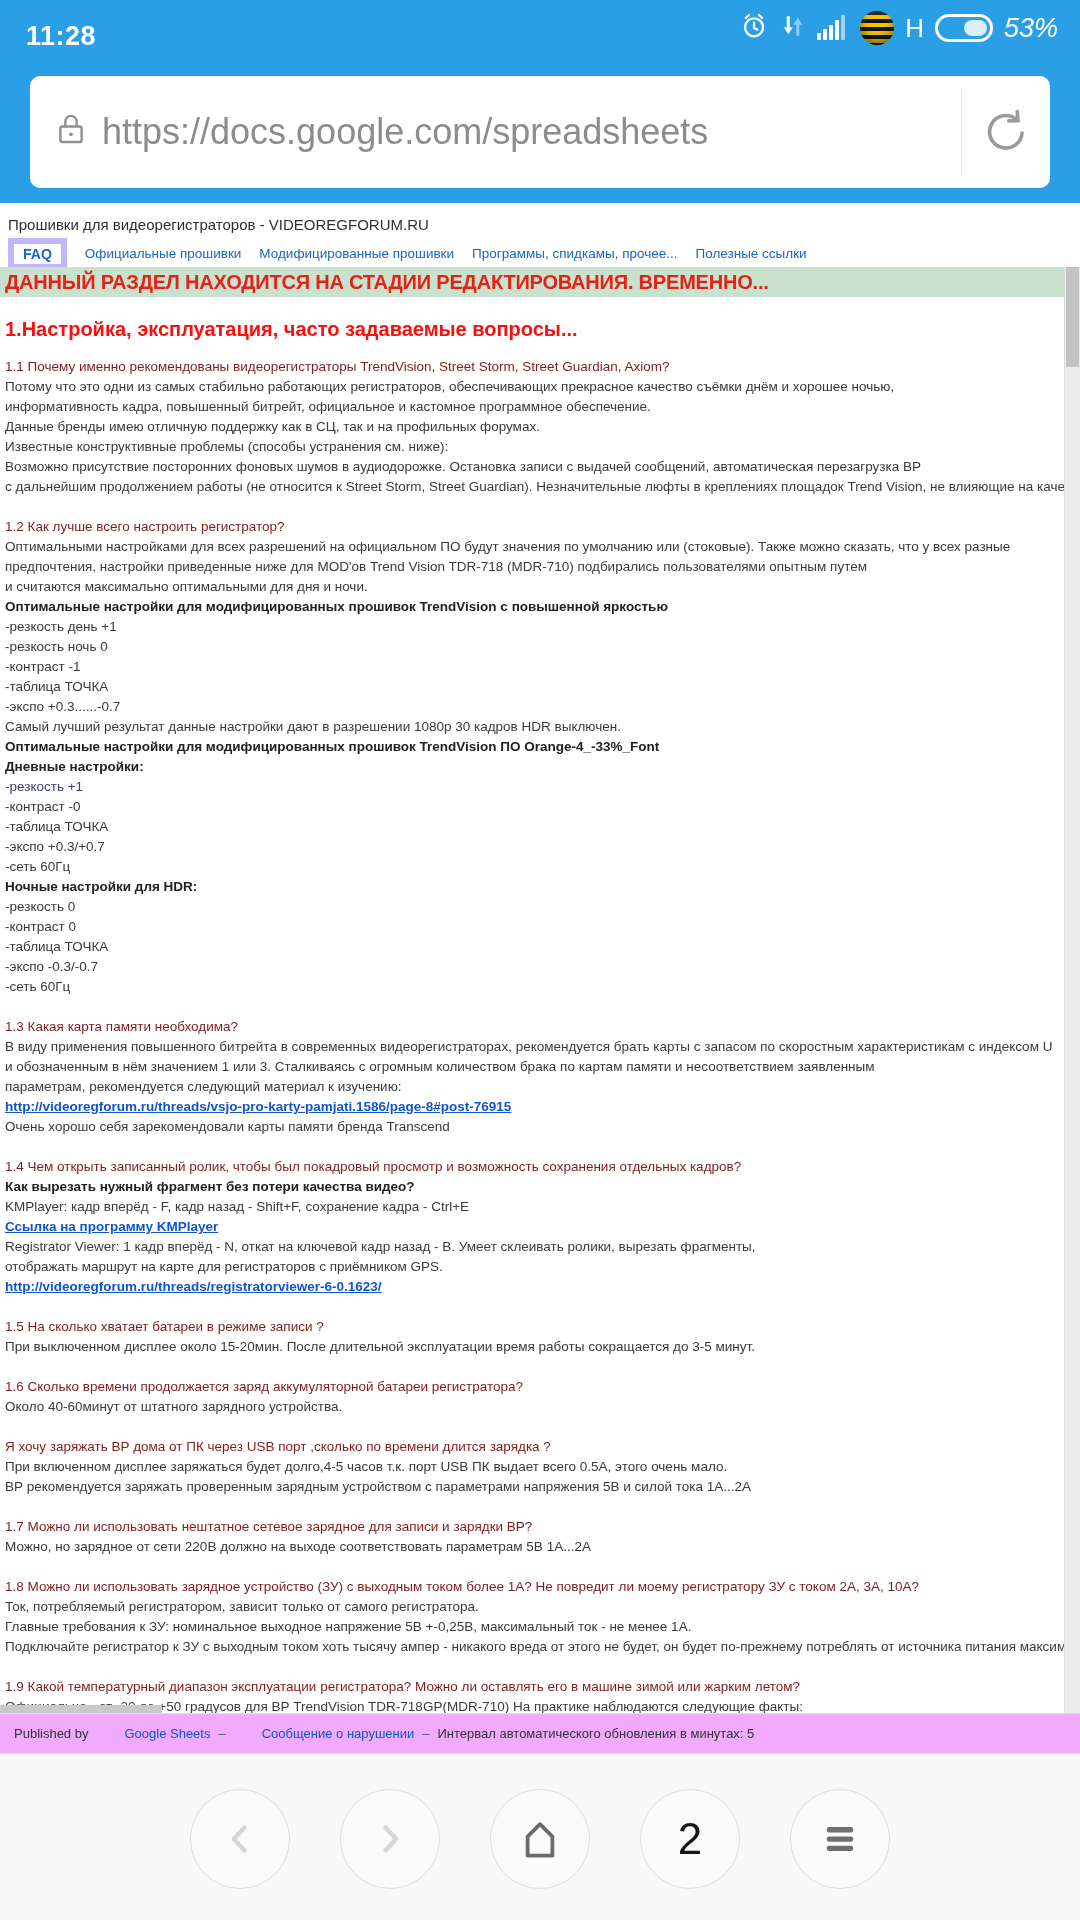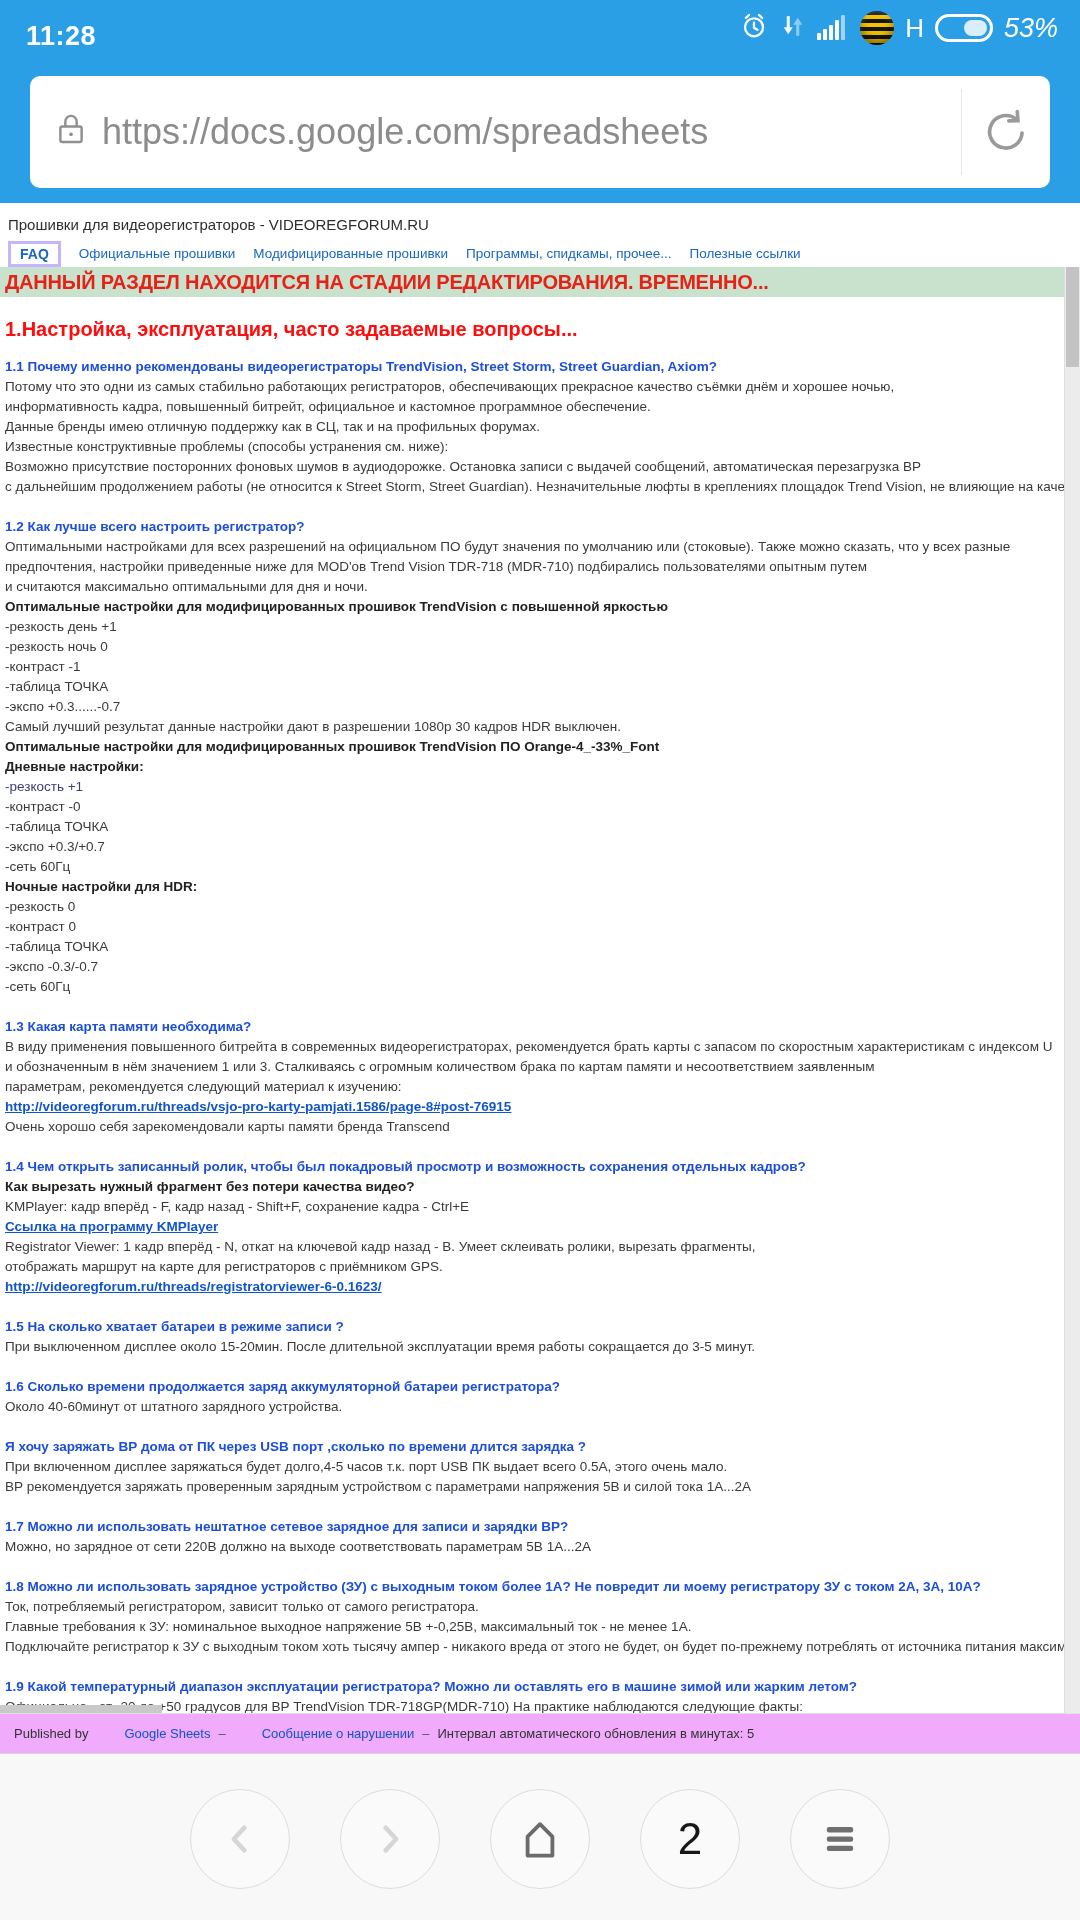--- a/index.html
+++ b/index.html
@@ -23,30 +23,30 @@
   .urlbox { height:112px; background:#fff; border-radius:10px; display:flex; align-items:center; padding-left:24px; }
   .url-text { font-size:36px; color:#8c8c8c; margin-left:14px; white-space:nowrap; overflow:hidden; flex:1; }
   .url-divider { width:1px; height:86px; background:#e8e8e8; }
   .reload-btn { width:88px; height:100%; display:flex; align-items:center; justify-content:center; }
 
   
   .doc-title { height:37px; padding:13px 0 0 8px; font-size:15px; color:#2f2f2f; white-space:nowrap; }
   .tabs { height:27px; display:flex; align-items:center; padding-left:8px; gap:18px;
     font-size:13.5px; color:#1766c2; background:#fff; }
   .tab { cursor:pointer; white-space:nowrap; }
-  .tab.active { font-weight:700; font-size:14px; border:3px solid #c4b5fd; background:#fff; padding:2px 9px; }
+  .tab.active { font-weight:700; font-size:14px; border:6px solid #c4b5fd; background:#fff; padding:2px 9px; }
 
   .sheet-area { height:1446px; display:flex; position:relative; }
   .sheet-content { width:1064px; overflow:hidden; position:relative; background:#fff; }
   .banner { height:30px; line-height:30px; background:#c9e2cd; color:#e62117; font-weight:700;
     font-size:20px; padding-left:5px; white-space:nowrap; letter-spacing:-0.2px; }
 
   .ln { height:20px; line-height:20px; font-size:13.5px; color:#3a3a3a; padding-left:5px; white-space:nowrap; }
   .ln.sec { height:60px; line-height:64px; font-size:20px; font-weight:700; color:#fd0d0d; }
-  .ln.q { font-weight:700; color:#1d4ed8; }
+  .ln.q { font-weight:400; color:#7f1d1d; }
   .ln.b { font-weight:700; color:#222; }
   .ln.n { color:#3c3c78; }
   .ln.l a { color:#1155cc; font-weight:700; text-decoration:underline; }
 
   .vscroll { width:16px; background:#ececec; border-left:1px solid #ddd; position:relative; }
   .vscroll-thumb { position:absolute; top:0; left:1px; right:1px; height:100px; background:#c3c3c3; }
   .hscroll { position:absolute; left:0; bottom:0; width:1064px; height:8px; }
   .hscroll-thumb { width:162px; height:8px; background:#c9c9c9; }
 
   .footer { height:40px; background:#f0abfc; border-top:1px solid #e0e0e0; display:flex; align-items:center;

